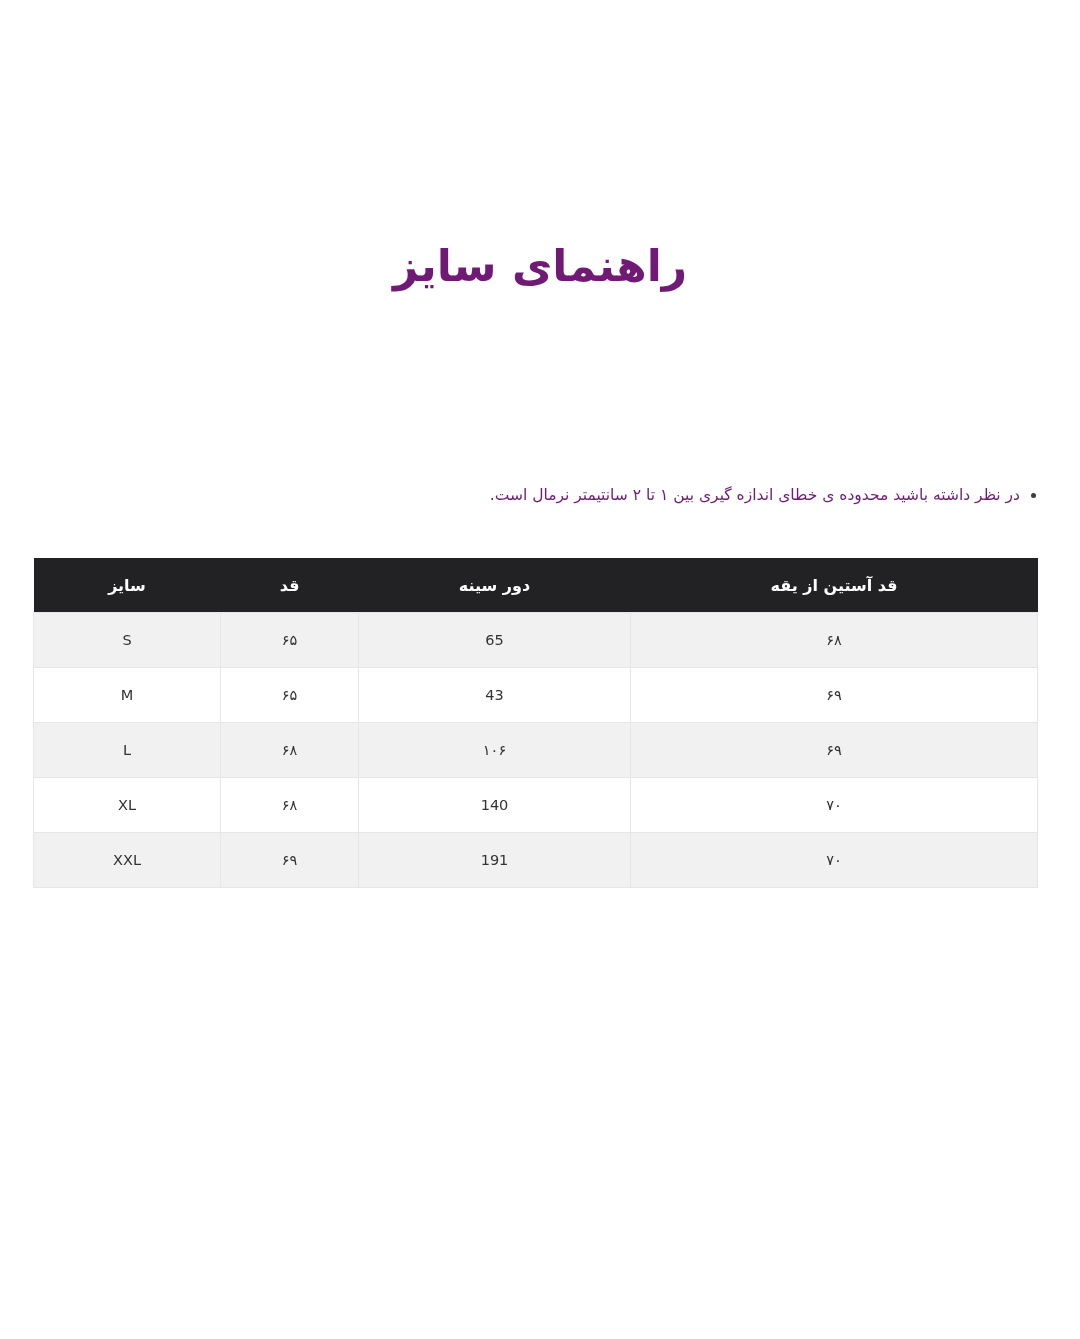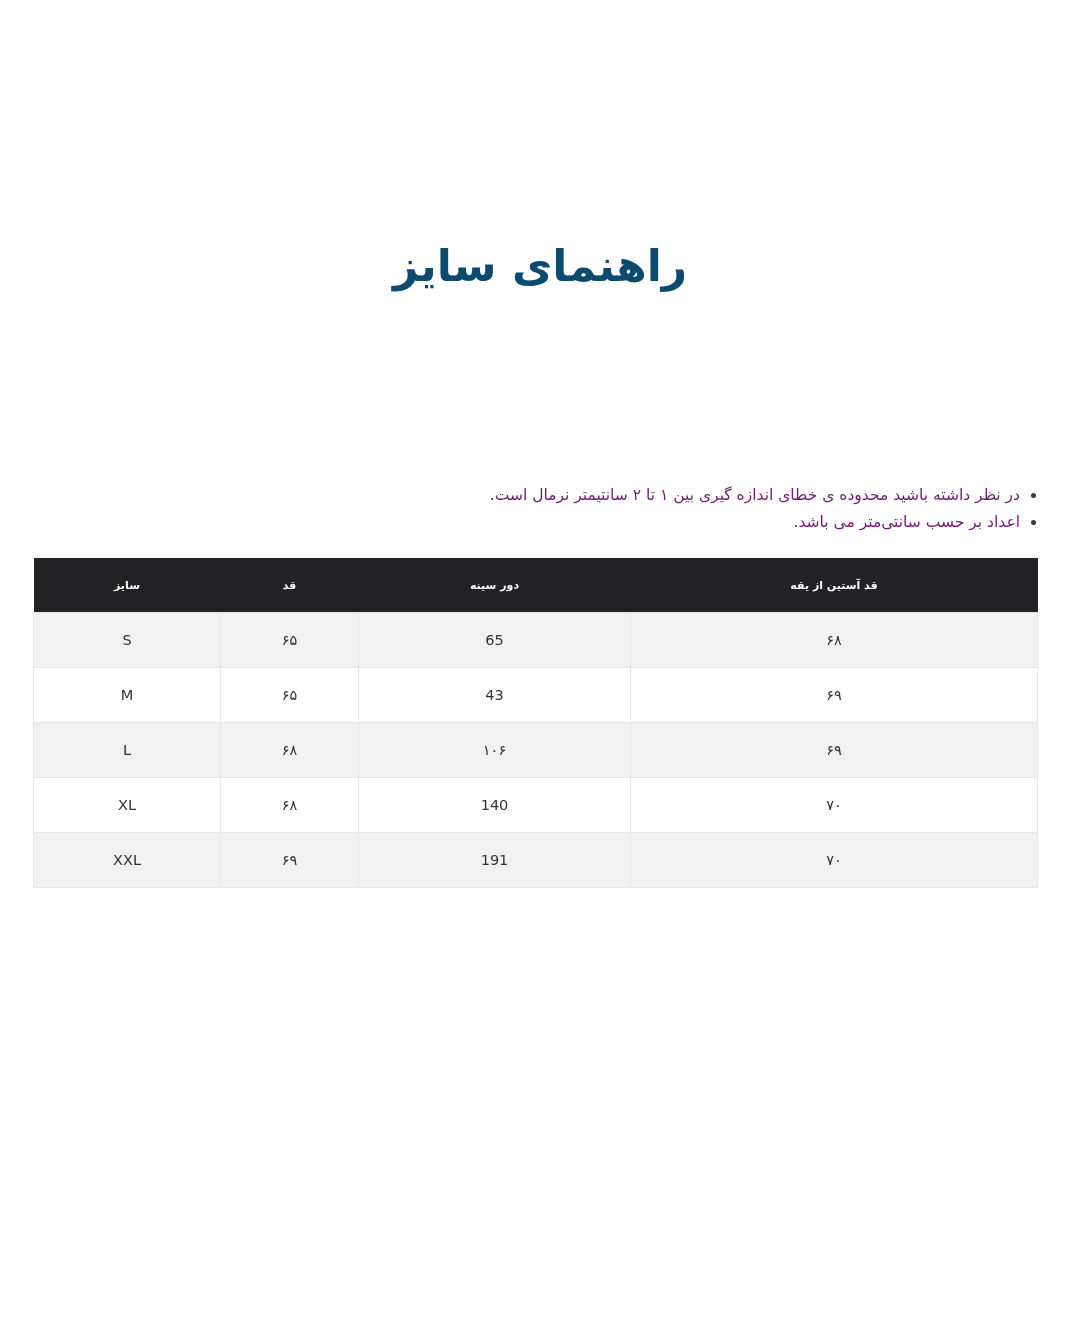--- a/index.html
+++ b/index.html
@@ -22,21 +22,21 @@
     position: relative;
   }
   .title {
     position: absolute;
     top: 240px;
     left: 0;
     width: 1080px;
     text-align: center;
     font-size: 44px;
     font-weight: bold;
-    color: #0c4a6e;
+    color: #701a75;
     letter-spacing: 0px;
     direction: rtl;
   }
   .notes {
     position: absolute;
     top: 482px;
     right: 42px;
     width: 996px;
     direction: rtl;
     text-align: right;
@@ -68,21 +68,21 @@
     top: 558px;
     right: 42px;
     width: 996px;
     border-collapse: collapse;
     direction: rtl;
     table-layout: fixed;
   }
   table.size-table thead th {
     background: #222225;
     color: #ffffff;
-    font-size: 11px;
+    font-size: 16px;
     font-weight: bold;
     height: 52px;
     text-align: center;
     vertical-align: middle;
     border: none;
   }
   table.size-table tbody td {
     height: 52px;
     text-align: center;
     vertical-align: middle;
@@ -104,21 +104,20 @@
 </head>
 <body>
 
 <div class="page">
 
   <div class="title">راهنمای سایز</div>
 
   <div class="notes">
     <ul>
       <li>در نظر داشته باشید محدوده ی خطای اندازه گیری بین ۱ تا ۲ سانتیمتر نرمال است.</li>
-      <li>اعداد بر حسب سانتی‌متر می باشد.</li>
     </ul>
   </div>
 
   <table class="size-table">
     <thead>
       <tr>
         <th class="col-sleeve">قد آستین از یقه</th>
         <th class="col-chest">دور سینه</th>
         <th class="col-length">قد</th>
         <th class="col-size">سایز</th>

